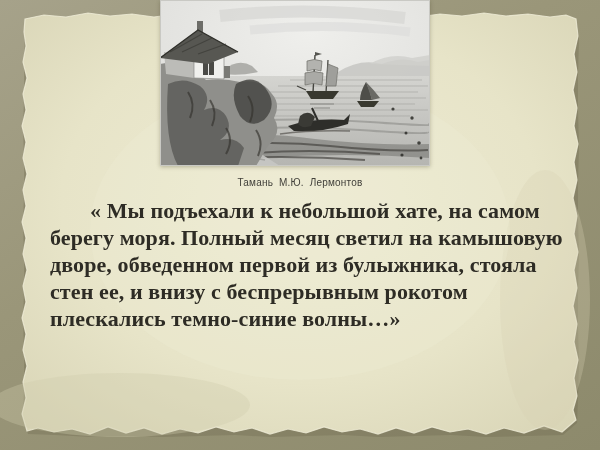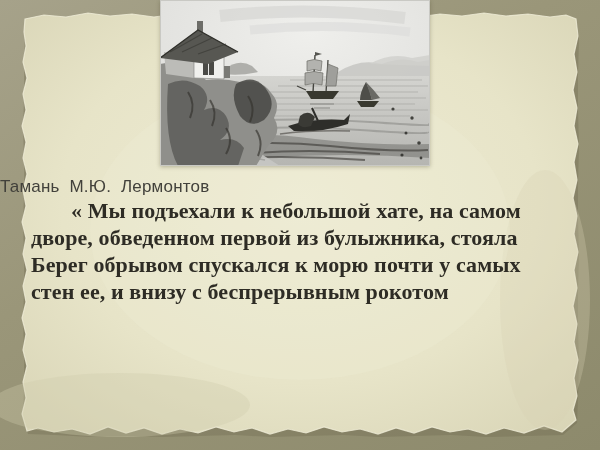--- a/index.html
+++ b/index.html
@@ -8,30 +8,30 @@
     background:linear-gradient(150deg,#a6a28a 0%,#9a9679 40%,#8d8a6c 100%);
     font-family:"Liberation Serif",serif;
   }
   .paper-svg{position:absolute;left:0;top:0;width:600px;height:450px;}
   .artwork{
     position:absolute;left:160px;top:0;width:270px;height:166px;margin:0;
     box-shadow:0 1px 4px rgba(60,56,30,.30);
   }
   .artwork svg{display:block;}
   .caption{
-    position:absolute;left:0;top:177px;width:600px;text-align:left;
-    font-family:"Liberation Sans",sans-serif;font-size:17px;color:#42413b;
+    position:absolute;left:0;top:177px;width:600px;text-align:center;
+    font-family:"Liberation Sans",sans-serif;font-size:10px;color:#42413b;
     white-space:pre;letter-spacing:.2px;
   }
   .quote{
     position:absolute;left:31px;top:197px;width:548px;
     font-size:22px;line-height:27px;font-weight:bold;color:#2e2c25;
     letter-spacing:.1px;
   }
-  .qline{white-space:pre;}
+  .qline{white-space:pre;margin-left:19px;}
   .qline.indent{padding-left:40px;}
 </style>
 </head>
 <body>
 
 <div class="slide">
 
   <svg class="paper-svg" viewBox="0 0 600 450" width="600" height="450" aria-hidden="true">
     <defs>
       <radialGradient id="paperG" cx="50%" cy="45%" r="78%">
@@ -162,18 +162,19 @@
           <circle cx="261" cy="158" r="1.4"></circle>
       </g>
       <rect x="0.5" y="0.5" width="269" height="165" fill="none" stroke="#c9c9c4" stroke-width="1"></rect>
     </svg>
   </figure>
 
   <div class="caption">Тамань  М.Ю.  Лермонтов</div>
 
   <div class="quote">
     <div class="qline indent">« Мы подъехали к небольшой хате, на самом</div>
+    <div class="qline">берегу моря. Полный месяц светил на камышовую</div>
     <div class="qline">дворе, обведенном первой из булыжника, стояла</div>
-    <div class="qline">Берег обрывом спускался к морю почти у самых</div>
     <div class="qline">стен ее, и внизу с беспрерывным рокотом</div>
+    <div class="qline">плескались темно-синие волны…»</div>
   </div>
 
 </div>
 
 </body></html>

